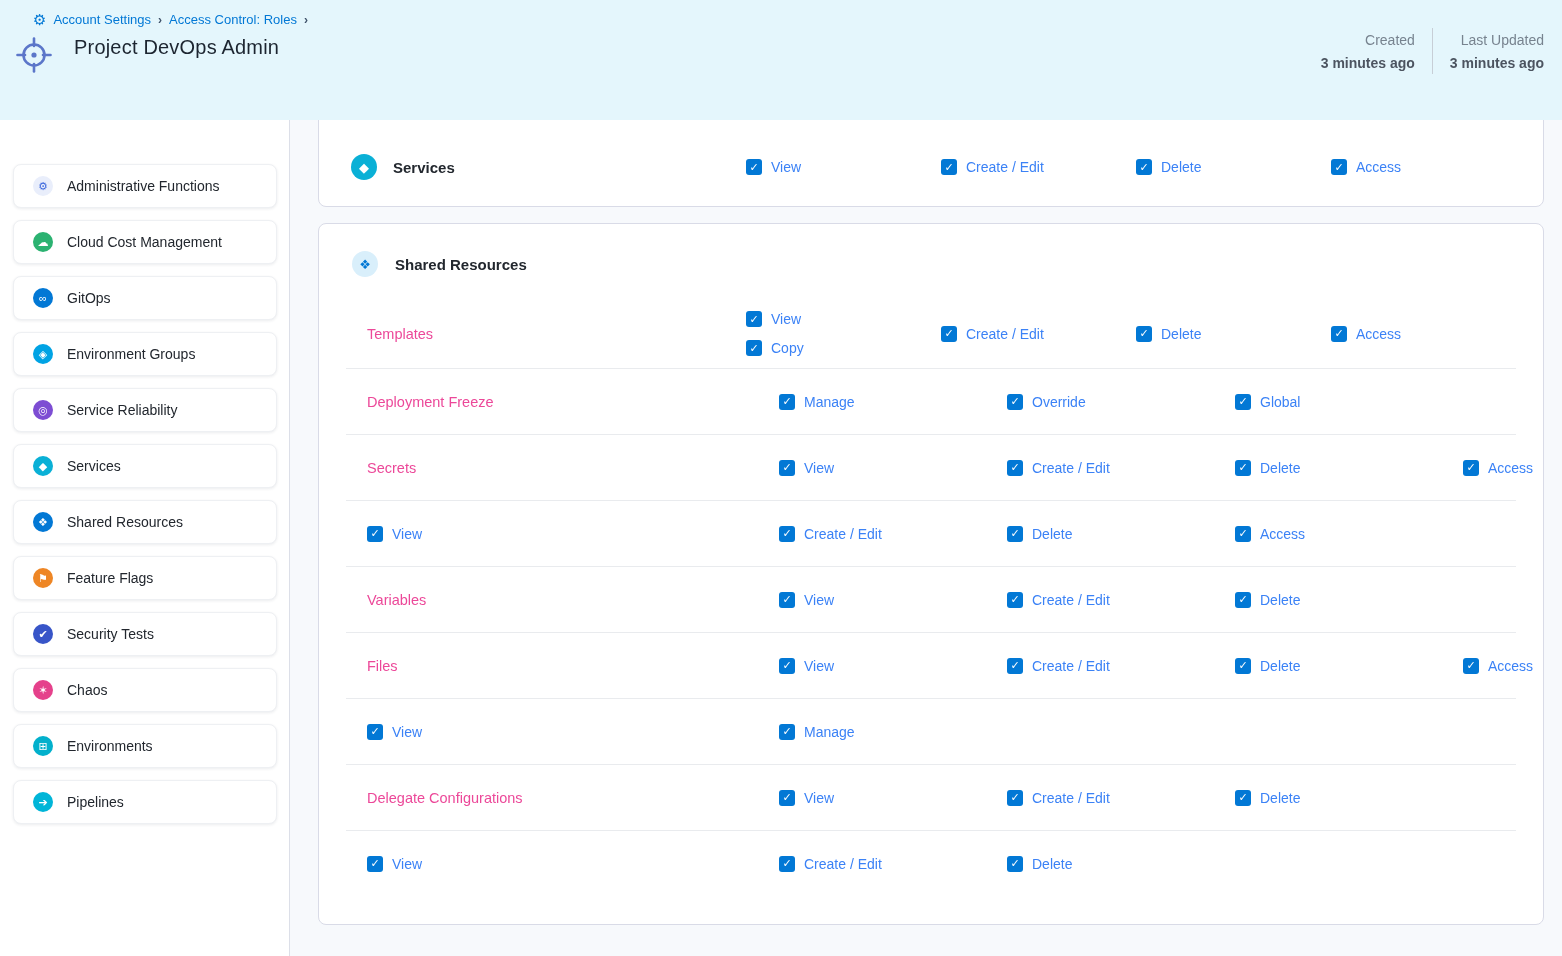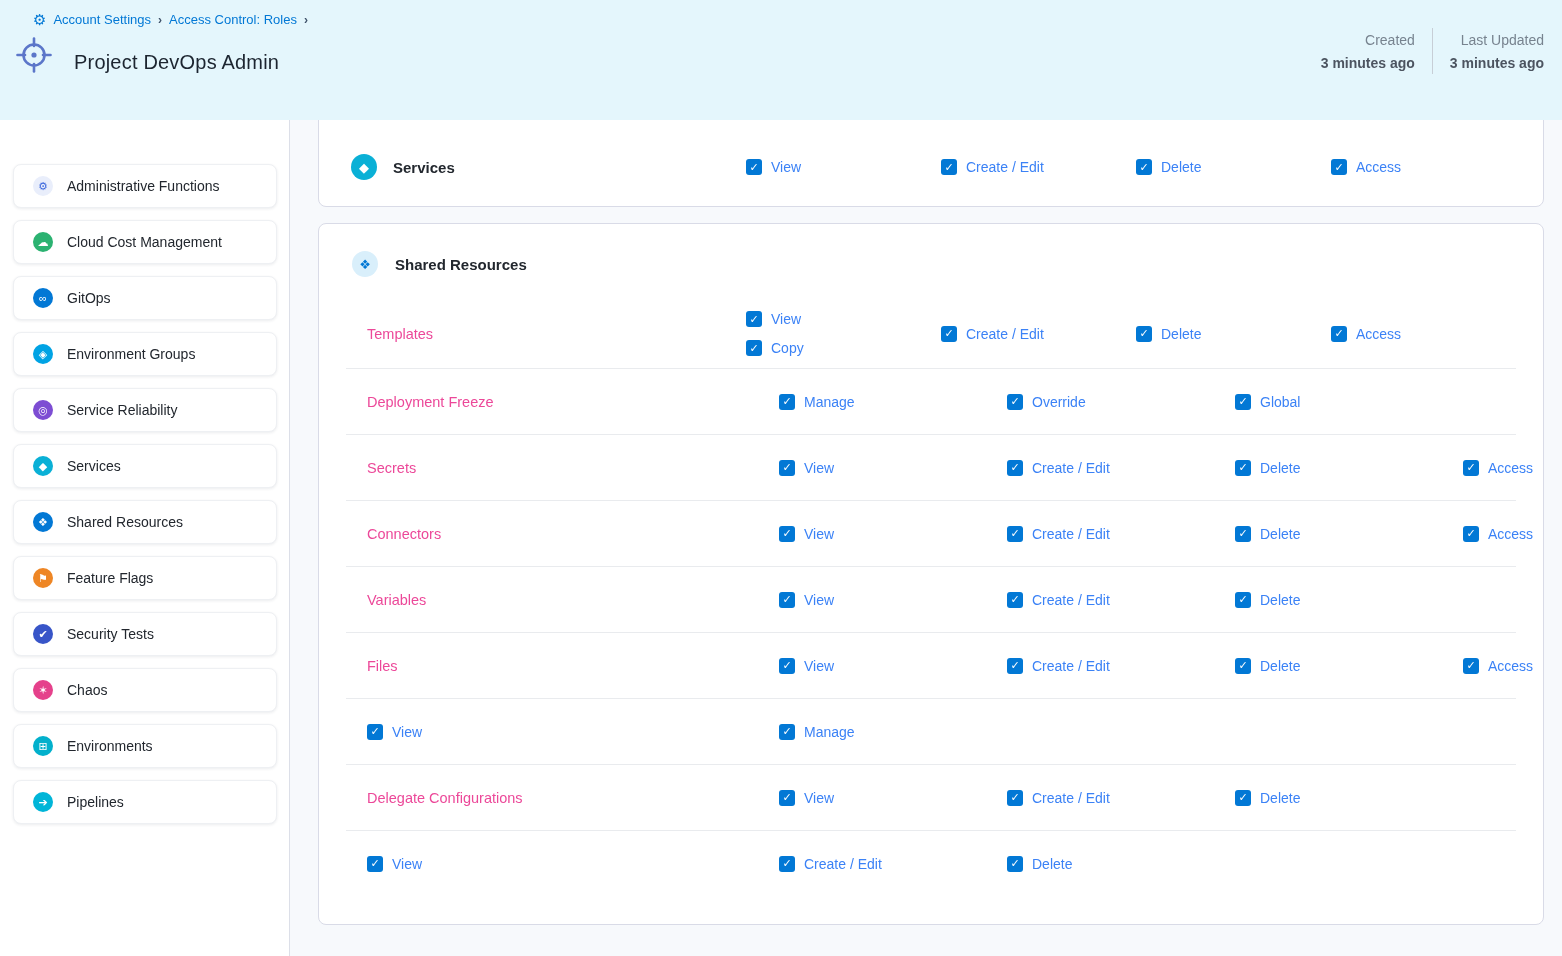--- a/index.html
+++ b/index.html
@@ -12,21 +12,21 @@
 
   
   .topbar {
     height: 120px; background: #e4f6fc; position: relative;
     padding: 12px 18px 0 15px;
   }
   .breadcrumb { display: flex; align-items: center; gap: 7px; padding-left: 18px; font-size: 13px; }
   .bc-gear { color: #0278d5; font-size: 15px; line-height: 1; }
   .bc-link { color: #0278d5; font-weight: 500; text-decoration: none; cursor: pointer; }
   .bc-sep { color: #40536a; font-size: 12px; font-weight: 600; }
-  .title-row { display: flex; align-items: flex-end; margin-top: 9px; }
+  .title-row { display: flex; align-items: flex-start; margin-top: 9px; }
   .target-icon { width: 38px; height: 38px; margin-right: 21px; display: flex; align-items: center; justify-content: center; }
   .page-title { font-size: 20px; font-weight: 500; color: #1c2530; margin: 0; letter-spacing: .2px; }
   .meta { position: absolute; top: 28px; right: 18px; display: flex; align-items: center; gap: 17px; }
   .meta-col { text-align: right; }
   .meta-label { color: #77838f; font-size: 14px; margin-bottom: 7px; text-align: right; }
   .meta-value { color: #4c5460; font-size: 14px; font-weight: bold; }
   .meta-divider { width: 1px; height: 46px; background: #c7ced6; }
 
   
   .layout { display: flex; height: 836px; }
@@ -291,21 +291,20 @@
               </label>
             </div>
             <div class="cell">
               <label class="perm">
                 <span class="cb">✓</span>
                 <span class="perm-text">Access</span>
               </label>
             </div>
           </div>
           <div class="perm-row">
-            <div class="row-label">Connectors</div>
             <div class="cell">
               <label class="perm">
                 <span class="cb">✓</span>
                 <span class="perm-text">View</span>
               </label>
             </div>
             <div class="cell">
               <label class="perm">
                 <span class="cb">✓</span>
                 <span class="perm-text">Create / Edit</span>

